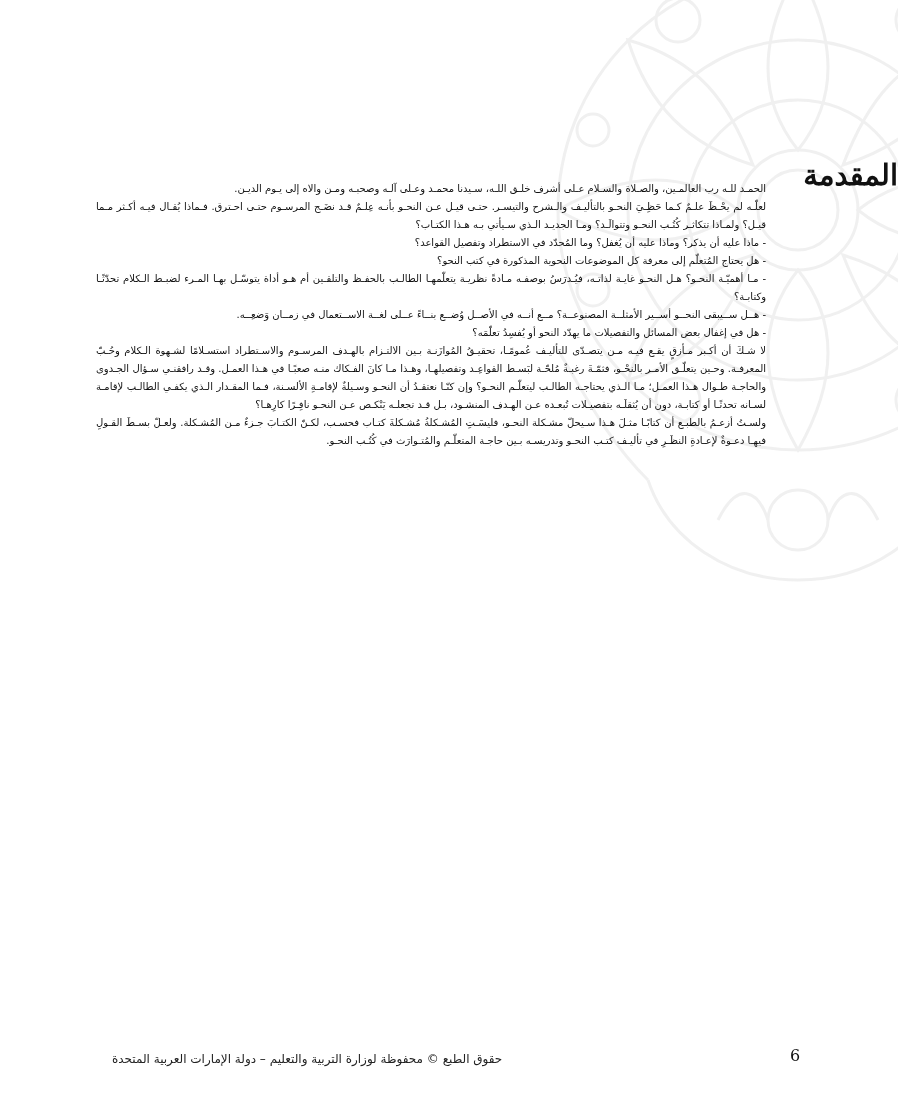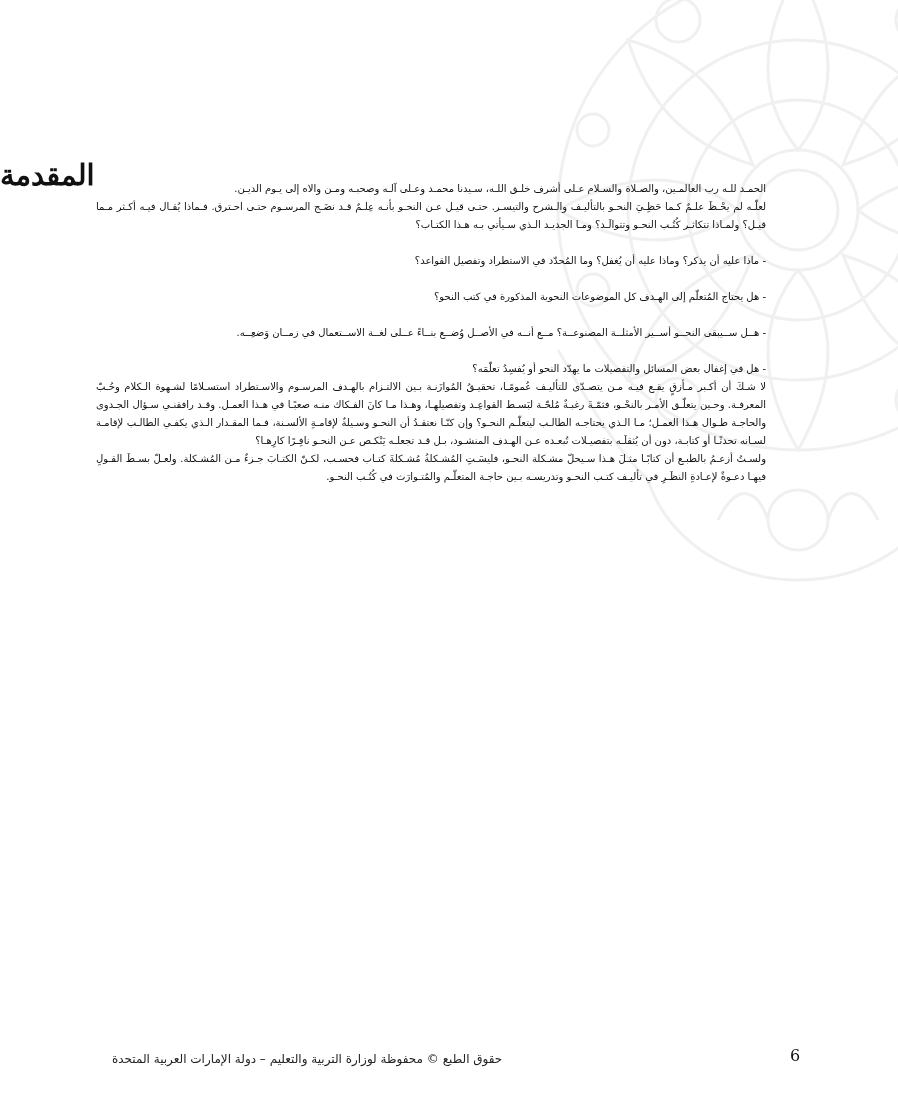--- a/index.html
+++ b/index.html
@@ -22,21 +22,21 @@
       width: 560px;
       height: 760px;
       pointer-events: none;
       opacity: 0.55;
     }
     .page-title {
       position: absolute;
       top: 136px;
       left: 0;
       width: 898px;
-      text-align: left;
+      text-align: right;
       font-family: Liberation Serif, serif;
       font-weight: bold;
       font-size: 29px;
       line-height: 40px;
       direction: rtl;
       color: #111111;
     }
     .body-text {
       position: absolute;
       top: 180px;
@@ -46,21 +46,20 @@
       text-align: justify;
       font-size: 10px;
       line-height: 18px;
     }
     .body-text p {
       margin: 0;
       text-align-last: right;
     }
     .body-text p.bullet {
       padding-right: 0;
-      margin-top: 18px;
     }
     .footer-copyright {
       position: absolute;
       top: 1052px;
       left: 112px;
       font-size: 12px;
       direction: rtl;
       color: #222222;
     }
     .page-number {
@@ -103,21 +102,22 @@
     <path d="M60 470 C90 520, 110 560, 150 600"></path>
   </g>
 </svg>
 
 <h1 class="page-title">المقدمة</h1>
 
 <div class="body-text">
   <p>الحمـد للـه رب العالمـين، والصـلاة والسـلام عـلى أشرف خلـق اللـه، سـيدنا محمـد وعـلى آلـه وصحبـه ومـن والاه إلى يـوم الديـن.</p>
   <p>لعلّـه لم يحْـظَ علـمٌ كـما حَظِـيَ النحـو بالتأليـف والـشرح والتيسـر. حتـى قيـل عـن النحـو بأنـه عِلـمٌ قـد نضَـج المرسـوم حتـى احـترق. فـماذا يُقـال فيـه أكـثر مـما قيـل؟ ولمـاذا تتكاثـر كُتُـب النحـو وتتوالَـد؟ ومـا الجديـد الـذي سـيأتي بـه هـذا الكتـاب؟</p>
   <p class="bullet">- ماذا عليه أن يذكر؟ وماذا عليه أن يُغفل؟ وما المُحدّد في الاستطراد وتفصيل القواعد؟</p>
-  <p class="bullet">- هل يحتاج المُتعلّم إلى الهـدف كل الموضوعات النحوية المذكورة في كتب النحو؟</p>
+  <p class="bullet">- هل يحتاج المُتعلّم إلى معرفة كل الموضوعات النحوية المذكورة في كتب النحو؟</p>
+  <p class="bullet">- مـا أهميّـة النحـو؟ هـل النحـو غايـة لذاتـه، فيُـدرَسُ بوصفـه مـادةً نظريـة يتعلّمهـا الطالـب بالحفـظ والتلقـين أم هـو أداة يتوسّـل بهـا المـرء لضبـط الـكلام تحدّثًـا وكتابـة؟</p>
   <p class="bullet">- هــل ســيبقى النحــو أســير الأمثلــة المصنوعــة؟ مــع أنــه في الأصــل وُضــع بنــاءً عــلى لغــة الاســتعمال في زمــان وَضعِــه.</p>
   <p class="bullet">- هل في إغفال بعض المسائل والتفصيلات ما يهدّد النحو أو يُفسِدُ تعلّمَه؟</p>
   <p>لا شـكَ أن أكـبر مـأزقٍ يقـع فيـه مـن يتصـدّى للتأليـف عُمومًـا، تحقيـقُ المُوازَنـة بـين الالتـزام بالهـدف المرسـوم والاسـتطراد استسـلامًا لشـهوة الـكلام وحُـبّ المعرفـة. وحـين يتعلّـق الأمـر بالنحْـو، فثمّـةَ رغبـةٌ مُلحّـة لبَسـط القواعِـد وتفصيلهـا، وهـذا مـا كانَ الفـكاك منـه صعبًـا في هـذا العمـل. وقـد رافقنـي سـؤال الجـدوى والحاجـة طـوال هـذا العمـل؛ مـا الـذي يحتاجـه الطالـب ليتعلّـم النحـو؟ وإن كنّـا نعتقـدُ أن النحـو وسـيلةٌ لإقامـةِ الألسـنة، فـما المقـدار الـذي يكفـي الطالـب لإقامـة لسـانه تحدثًـا أو كتابـة، دون أن يُثقلَـه بتفصيـلات تُبعـده عـن الهـدف المنشـود، بـل قـد تجعلـه يَنْكـص عـن النحـو نافِـرًا كارِهـا؟</p>
   <p>ولسـتُ أزعـمُ بالطبـع أن كتابًـا مثـلَ هـذا سـيحلّ مشـكلة النحـو، فليسَـتِ المُشـكلةُ مُشـكلةَ كتـاب فحسـب، لكـنّ الكتـابَ جـزءٌ مـن المُشـكلة. ولعـلّ بسـطَ القـولِ فيهـا دعـوةٌ لإعـادةِ النظَـرِ في تأليـف كتـب النحـو وتدريسـه بـين حاجـة المتعلّـم والمُتـوارَث في كُتُـب النحـو.</p>
 </div>
 
 <div class="footer-copyright">حقوق الطبع © محفوظة لوزارة التربية والتعليم – دولة الإمارات العربية المتحدة</div>
 <div class="page-number">6</div>
 
 </body></html>

